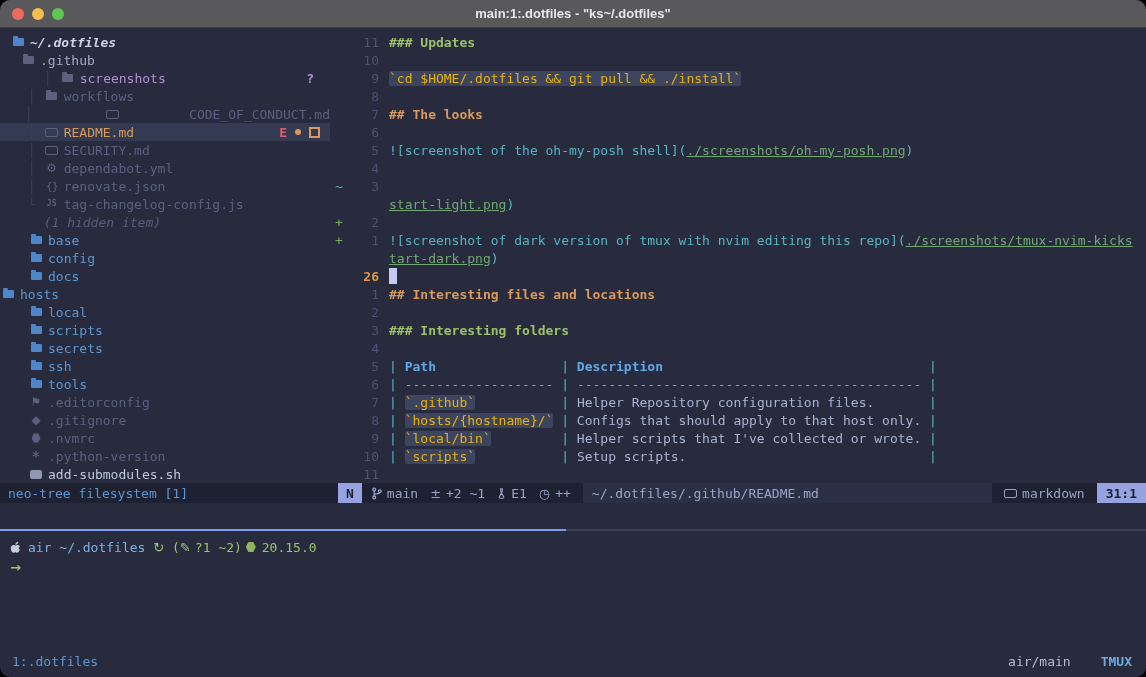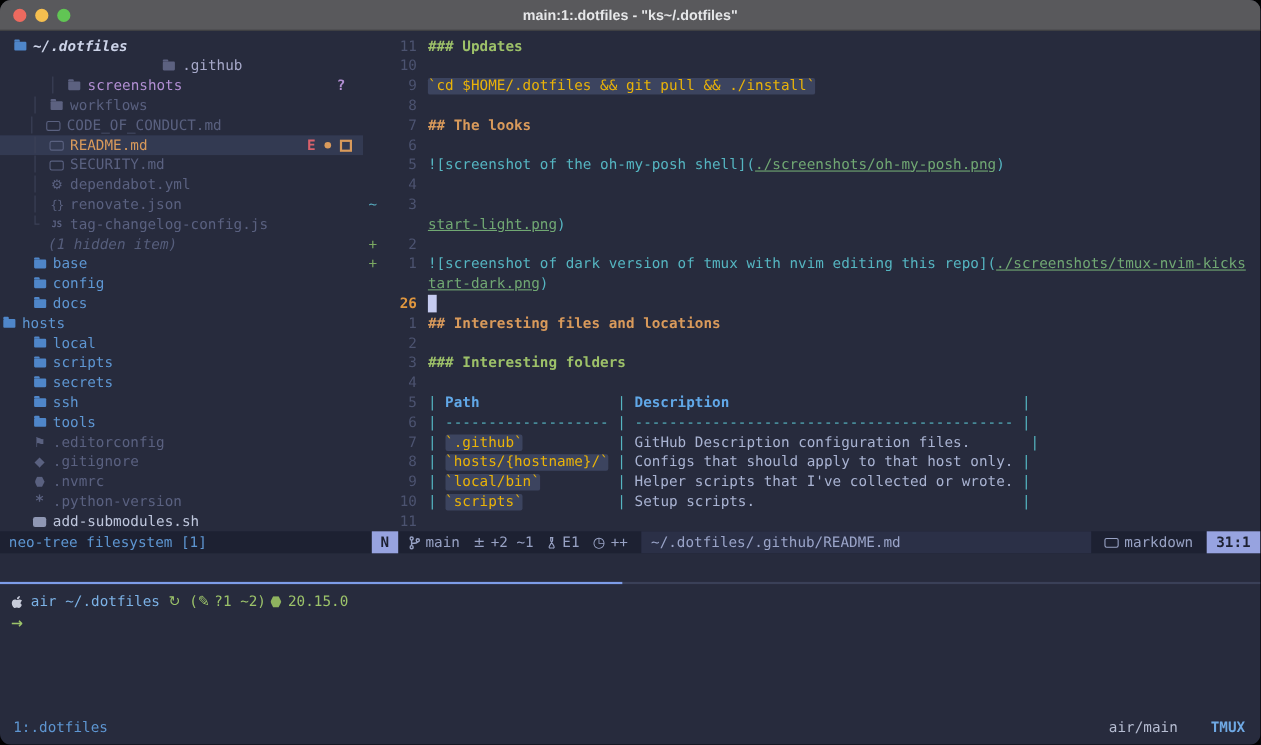--- a/index.html
+++ b/index.html
@@ -103,24 +103,24 @@
       <span class="light l-zoom"></span>
     </div>
     <span class="title">main:1:.dotfiles - "ks~/.dotfiles"</span>
   </div>
 
   <div class="term">
 
     <div class="nvim-main">
       <div class="neotree" id="tree">
           <div class="trow" style="padding-left: 10px;"><span class="ic c-blue"><span class="shape-folder"></span></span><span class="lb-root">~/.dotfiles</span></div>
-          <div class="trow" style="padding-left: 36px; justify-content: center;"><span class="ic c-muted"><span class="shape-folder"></span></span><span class="lb-lavender">.github</span></div>
+          <div class="trow" style="padding-left: 20px;"><span class="ic c-muted"><span class="shape-folder"></span></span><span class="lb-lavender">.github</span></div>
           <div class="trow" style="padding-left: 44px;"><span class="guide">│ </span><span class="ic c-muted"><span class="shape-folder"></span></span><span class="lb-purple">screenshots</span><span class="badge">?</span></div>
           <div class="trow" style="padding-left: 28px;"><span class="guide">│ </span><span class="ic c-muted"><span class="shape-folder"></span></span><span class="lb-dim">workflows</span></div>
-          <div class="trow" style="padding-left: 25px;"><span class="guide">│ </span><span class="ic c-dim"><span class="shape-md"></span></span><span class="lb-dim">CODE_OF_CONDUCT.md</span></div>
+          <div class="trow" style="padding-left: 25px; justify-content: space-between;"><span class="guide">│ </span><span class="ic c-dim"><span class="shape-md"></span></span><span class="lb-dim">CODE_OF_CONDUCT.md</span></div>
           <div class="trow sel" style="padding-left: 28px;"><span class="guide">│ </span><span class="ic c-dim"><span class="shape-md"></span></span><span class="lb-selected">README.md</span><span class="markers"><span class="mk-E">E</span><span class="mk-dot"></span><span class="mk-square"></span></span></div>
           <div class="trow" style="padding-left: 28px;"><span class="guide">│ </span><span class="ic c-dim"><span class="shape-md"></span></span><span class="lb-dim">SECURITY.md</span></div>
           <div class="trow" style="padding-left: 28px;"><span class="guide">│ </span><span class="ic c-dim"><span class="gly gly-gear">⚙</span></span><span class="lb-dim">dependabot.yml</span></div>
           <div class="trow" style="padding-left: 28px;"><span class="guide">│ </span><span class="ic c-dim"><span class="gly gly-braces">{}</span></span><span class="lb-dim">renovate.json</span></div>
           <div class="trow" style="padding-left: 28px;"><span class="guide">└ </span><span class="ic c-dim"><span class="gly gly-js">JS</span></span><span class="lb-dim">tag-changelog-config.js</span></div>
           <div class="trow" style="padding-left: 28px;"><span class="guide">  </span><span class="lb-hidden">(1 hidden item)</span></div>
           <div class="trow" style="padding-left: 28px;"><span class="ic c-blue"><span class="shape-folder"></span></span><span class="lb-blue">base</span></div>
           <div class="trow" style="padding-left: 28px;"><span class="ic c-blue"><span class="shape-folder"></span></span><span class="lb-blue">config</span></div>
           <div class="trow" style="padding-left: 28px;"><span class="ic c-blue"><span class="shape-folder"></span></span><span class="lb-blue">docs</span></div>
           <div class="trow" style=""><span class="ic c-blue"><span class="shape-folder"></span></span><span class="lb-blue">hosts</span></div>
@@ -149,21 +149,21 @@
           <div class="eline"><span class="sign add">+</span><span class="lnum">2</span><span class="etext"></span></div>
           <div class="eline"><span class="sign add">+</span><span class="lnum">1</span><span class="etext"><span class="s-cyan">![screenshot of dark version of tmux with nvim editing this repo](</span><span class="s-link">./screenshots/tmux-nvim-kicks</span></span></div>
           <div class="eline"><span class="sign "> </span><span class="lnum"></span><span class="etext"><span class="s-link">tart-dark.png</span><span class="s-cyan">)</span></span></div>
           <div class="eline"><span class="sign "> </span><span class="lnum cur">26</span><span class="etext"><span class="cursor"></span></span></div>
           <div class="eline"><span class="sign "> </span><span class="lnum">1</span><span class="etext"><span class="s-h2">## Interesting files and locations</span></span></div>
           <div class="eline"><span class="sign "> </span><span class="lnum">2</span><span class="etext"></span></div>
           <div class="eline"><span class="sign "> </span><span class="lnum">3</span><span class="etext"><span class="s-h3">### Interesting folders</span></span></div>
           <div class="eline"><span class="sign "> </span><span class="lnum">4</span><span class="etext"></span></div>
           <div class="eline"><span class="sign "> </span><span class="lnum">5</span><span class="etext"><span class="s-pipe">| </span><span class="s-th">Path</span><span class="s-pad">               </span><span class="s-pipe"> | </span><span class="s-th">Description</span><span class="s-pad">                                 </span><span class="s-pipe"> |</span></span></div>
           <div class="eline"><span class="sign "> </span><span class="lnum">6</span><span class="etext"><span class="s-pipe">| </span><span class="s-dash">-------------------</span><span class="s-pipe"> | </span><span class="s-dash">--------------------------------------------</span><span class="s-pipe"> |</span></span></div>
-          <div class="eline"><span class="sign "> </span><span class="lnum">7</span><span class="etext"><span class="s-pipe">| </span><span class="s-code">`.github`</span><span class="s-pad">          </span><span class="s-pipe"> | </span><span class="s-txt">GitHub Description configuration files.</span><span class="s-pad">      </span><span class="s-pipe"> |</span></span></div>
+          <div class="eline"><span class="sign "> </span><span class="lnum">7</span><span class="etext"><span class="s-pipe">| </span><span class="s-code">`.github`</span><span class="s-pad">          </span><span class="s-pipe"> | </span><span class="s-txt">Helper Repository configuration files.</span><span class="s-pad">      </span><span class="s-pipe"> |</span></span></div>
           <div class="eline"><span class="sign "> </span><span class="lnum">8</span><span class="etext"><span class="s-pipe">| </span><span class="s-code">`hosts/{hostname}/`</span><span class="s-pipe"> | </span><span class="s-txt">Configs that should apply to that host only.</span><span class="s-pipe"> |</span></span></div>
           <div class="eline"><span class="sign "> </span><span class="lnum">9</span><span class="etext"><span class="s-pipe">| </span><span class="s-code">`local/bin`</span><span class="s-pad">        </span><span class="s-pipe"> | </span><span class="s-txt">Helper scripts that I've collected or wrote.</span><span class="s-pipe"> |</span></span></div>
           <div class="eline"><span class="sign "> </span><span class="lnum">10</span><span class="etext"><span class="s-pipe">| </span><span class="s-code">`scripts`</span><span class="s-pad">          </span><span class="s-pipe"> | </span><span class="s-txt">Setup scripts.</span><span class="s-pad">                              </span><span class="s-pipe"> |</span></span></div>
           <div class="eline"><span class="sign "> </span><span class="lnum">11</span><span class="etext"></span></div>
         </div>
     </div>
 
     <div class="statusline">
       <div class="nt-status">neo-tree filesystem [1]</div>
       <div class="lualine">

